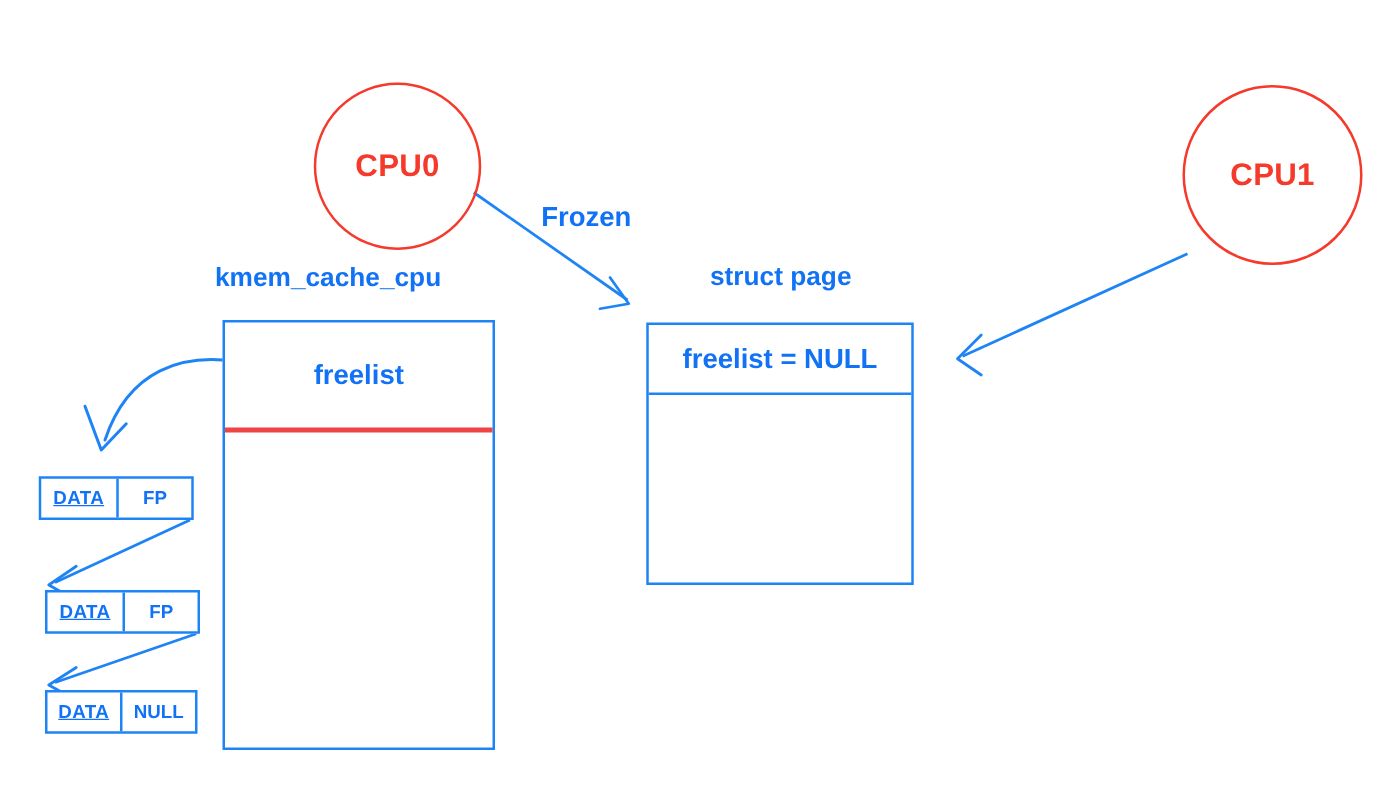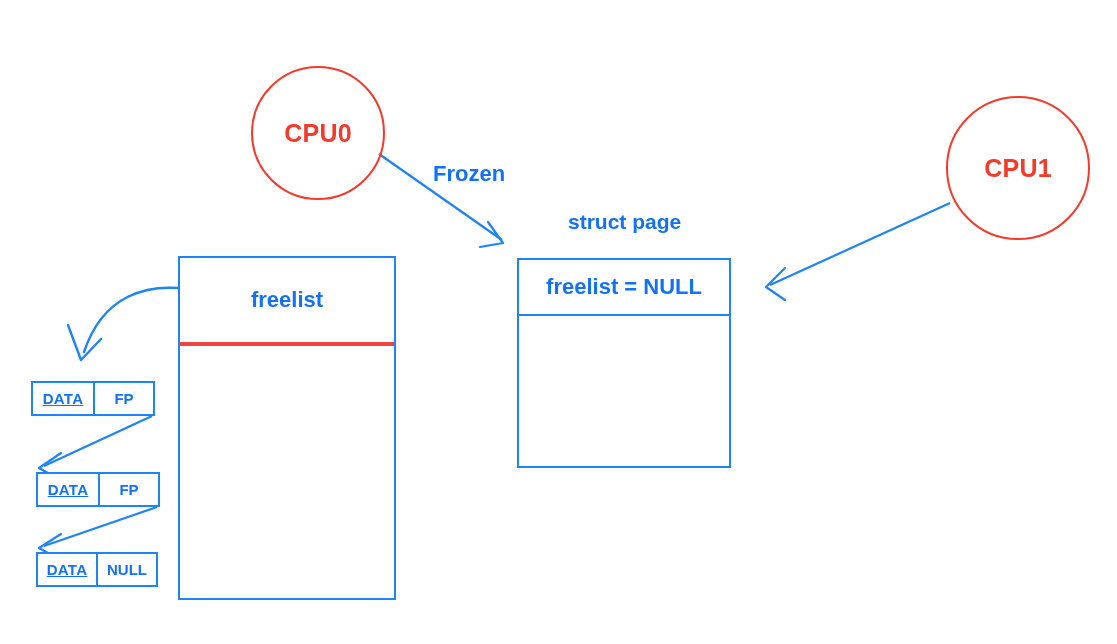--- a/index.html
+++ b/index.html
@@ -38,21 +38,21 @@
     justify-content: center;
     background: transparent;
   }
   .cpu-label {
     color: #F5392B;
     font-weight: bold;
     font-size: 25px;
     letter-spacing: 0.2px;
   }
   #cpu0 { left: 251px; top: 66px; width: 134px; height: 134px; }
-  #cpu1 { left: 946px; top: 96px; width: 144px; height: 144px; }
+  #cpu1 { left: 946px; top: 68px; width: 144px; height: 144px; }
 
   
   .struct-title {
     position: absolute;
     color: #1272F5;
     font-weight: bold;
     font-size: 21px;
     white-space: nowrap;
   }
   #kmem-title { left: 172px; top: 211px; }
@@ -203,20 +203,21 @@
   </svg>
 
   <div id="cpu0" class="cpu-node">
     <span class="cpu-label">CPU0</span>
   </div>
 
   <div id="cpu1" class="cpu-node">
     <span class="cpu-label">CPU1</span>
   </div>
 
+  <div id="kmem-title" class="struct-title">kmem_cache_cpu</div>
 
   <div id="kmem-box">
     <div class="field-row">
       <span class="field-text">freelist</span>
     </div>
     <div class="field-rest"></div>
   </div>
 
   <div id="page-title" class="struct-title">struct page</div>
 

